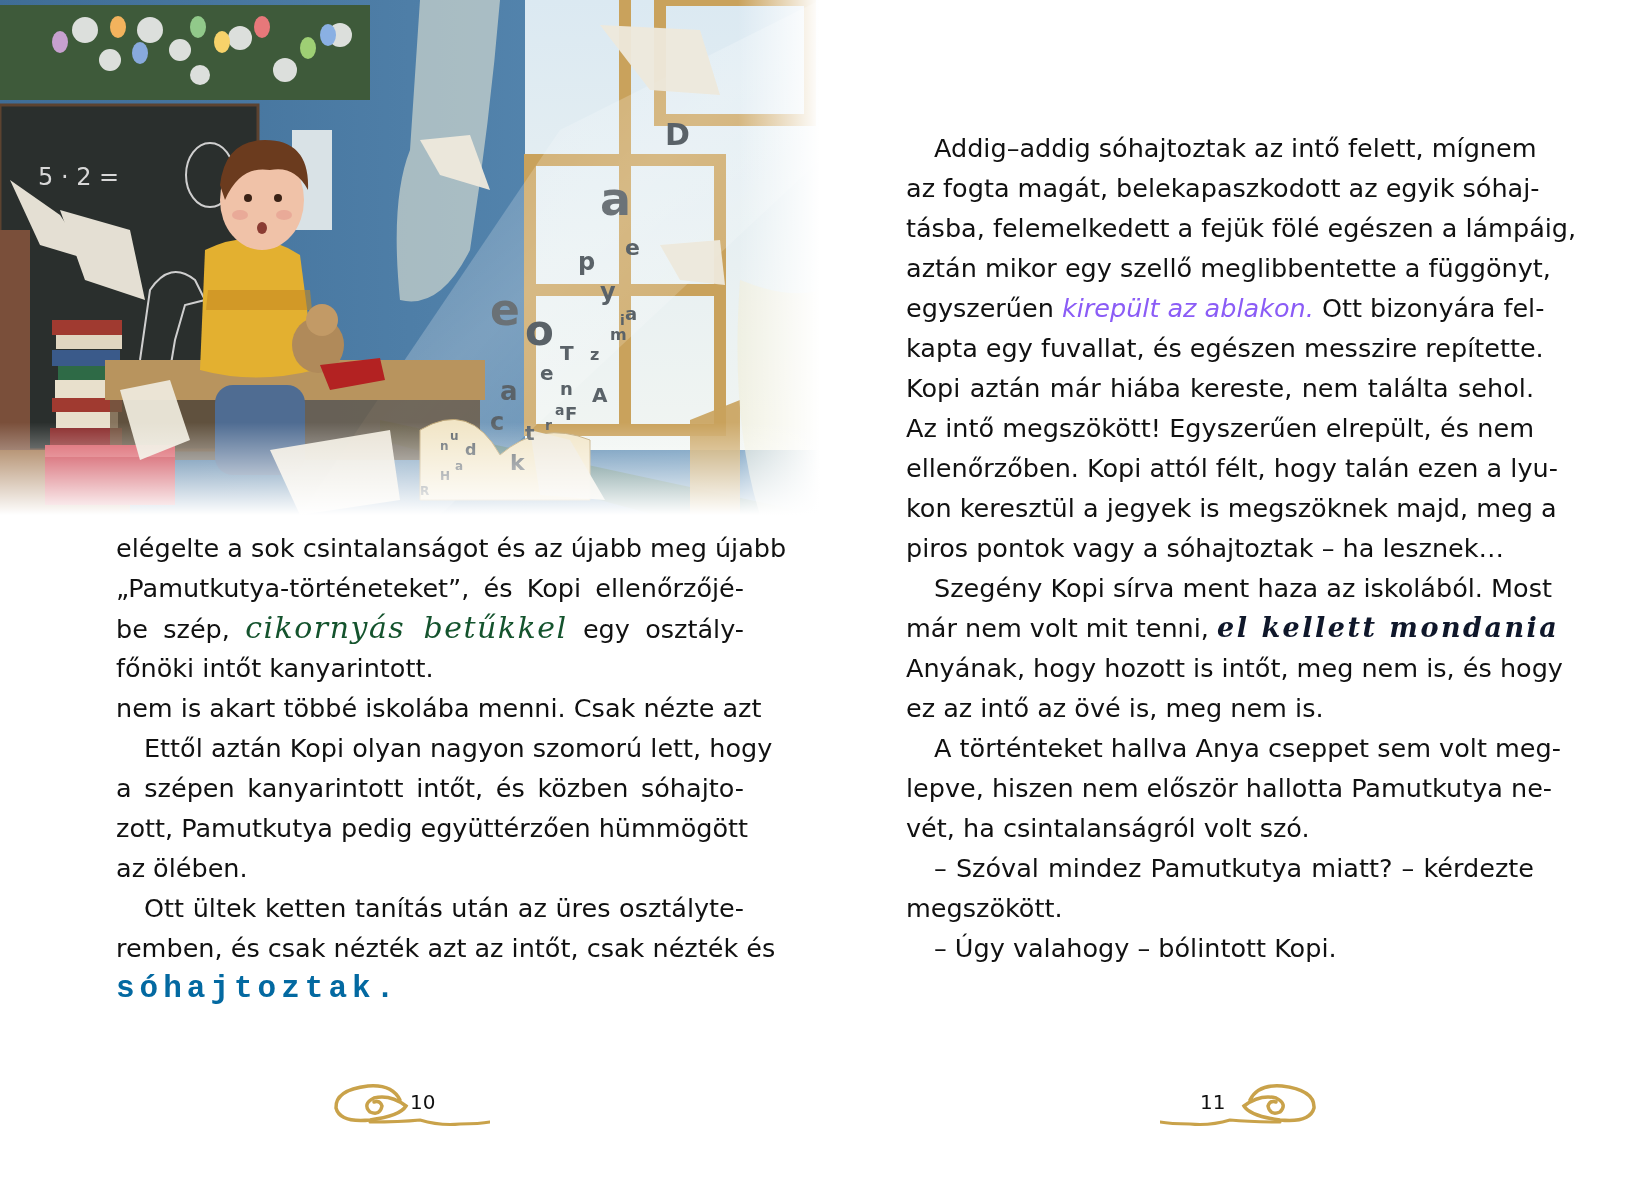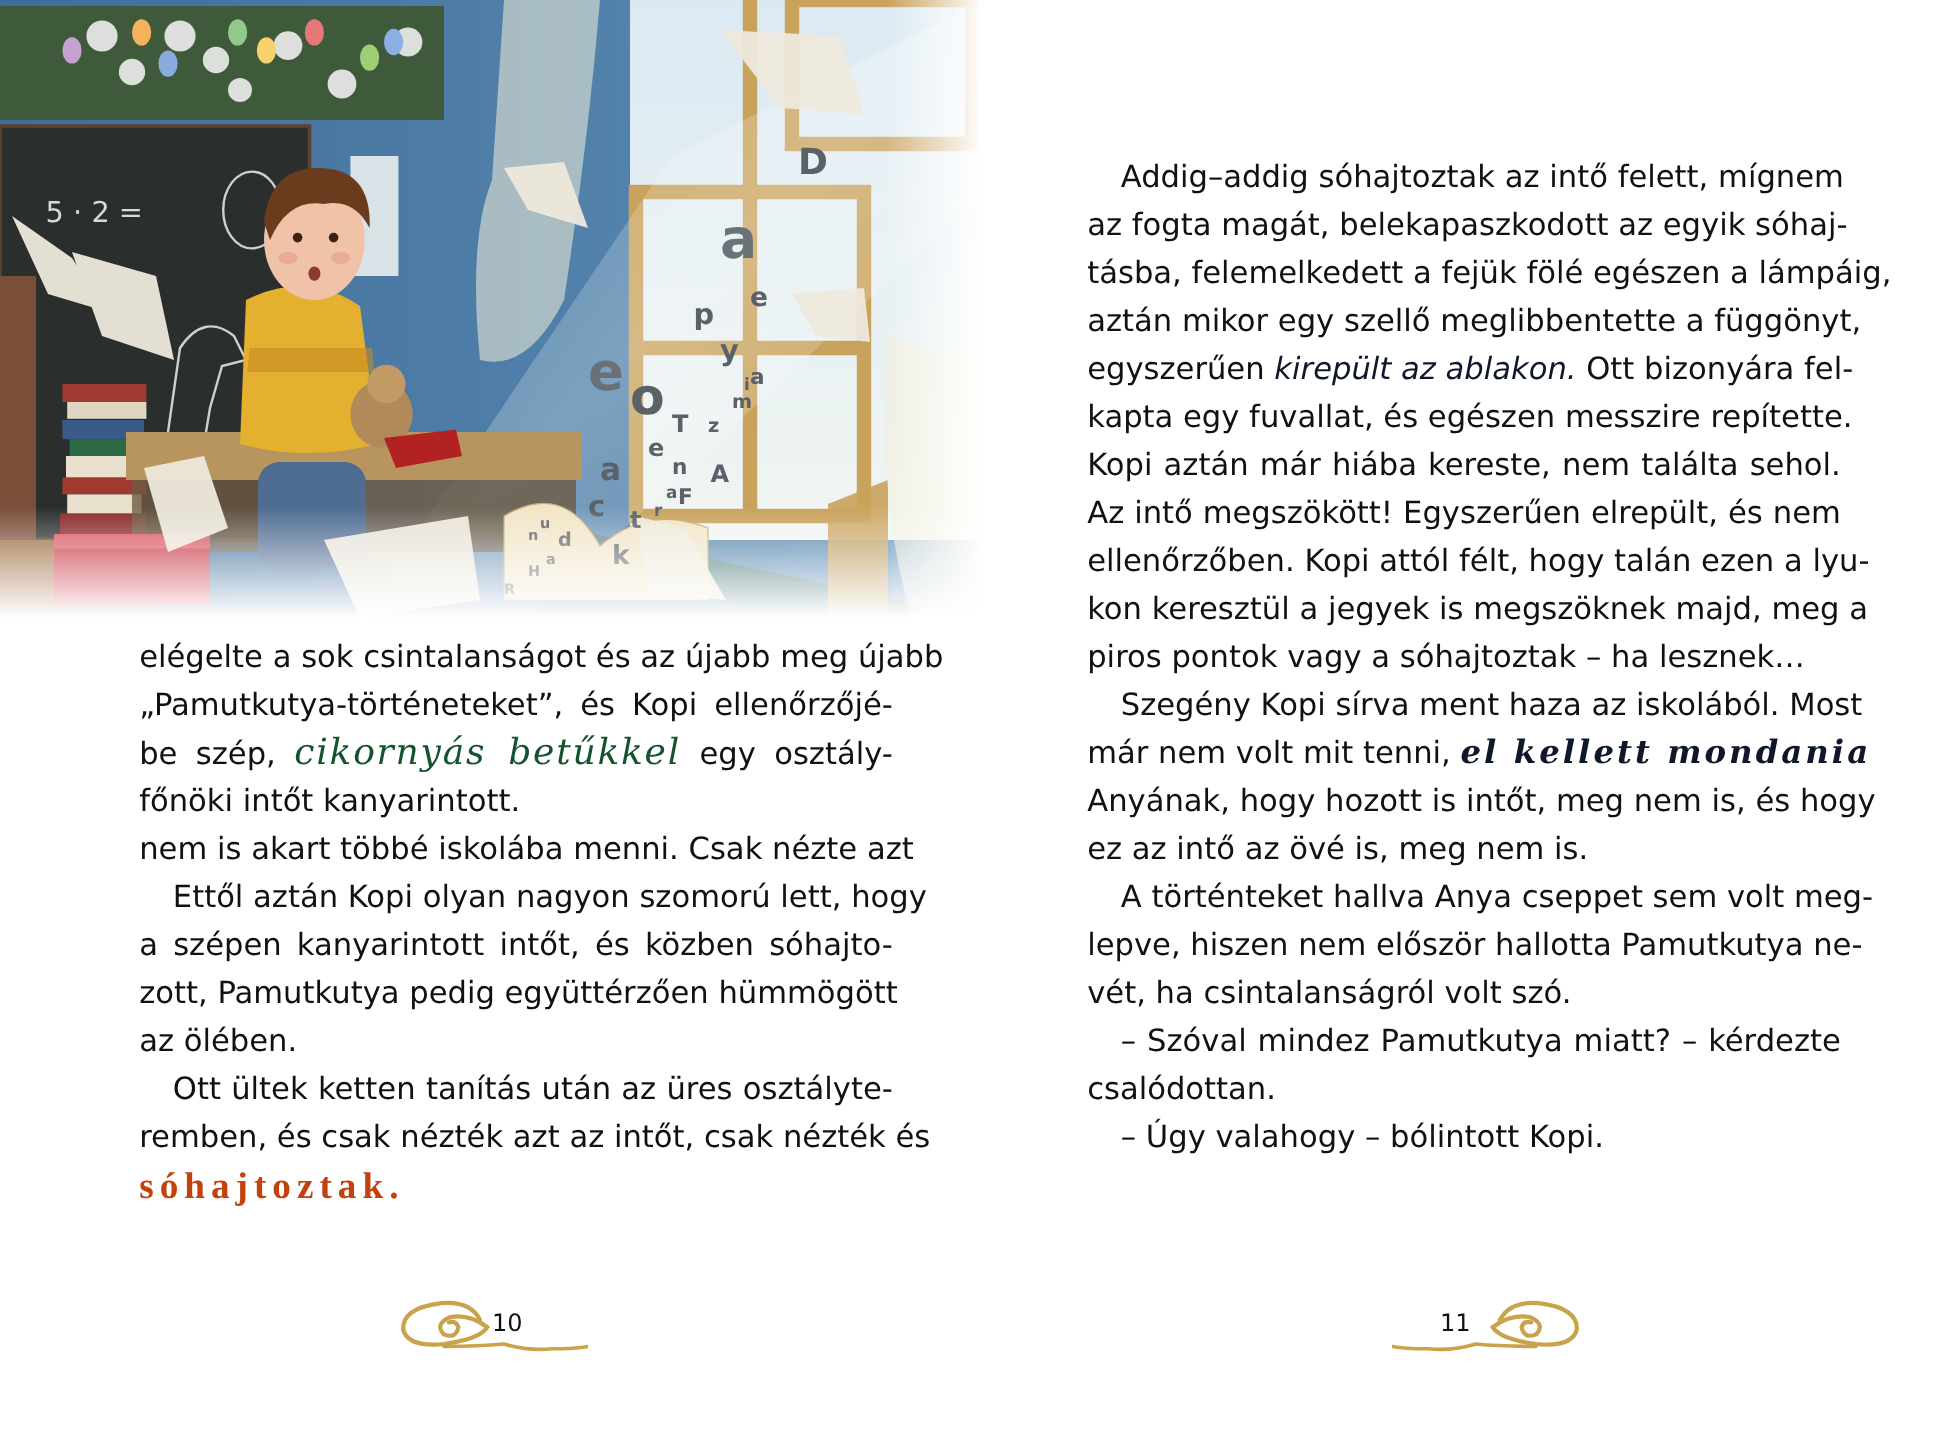--- a/index.html
+++ b/index.html
@@ -18,23 +18,23 @@
 
     
     .text-block { position: absolute; font-size: 25.5px; line-height: 40px; text-align: justify; }
     .text-left { left: 116px; top: 528px; width: 628px; }
     .text-right { left: 906px; top: 128px; width: 628px; }
     .line { display: block; white-space: nowrap; text-align-last: justify; text-align: justify; height: 40px; }
     .line.last { text-align-last: left; }
     .indent { padding-left: 28px; }
 
     .fancy-script { font-family: "DejaVu Serif", serif; font-style: italic; color: #14532d; font-size: 30px; letter-spacing: 1.5px; }
-    .fancy-orange { font-style: italic; color: #0f172a; }
+    .fancy-orange { font-style: italic; color: #8b5cf6; }
     .fancy-brown { font-family: "DejaVu Serif", serif; font-style: italic; font-weight: bold; color: #0f172a; font-size: 27px; letter-spacing: 2.5px; }
-    .fancy-yellow { font-family: Liberation Serif, serif; font-weight: bold; color: #c2410c; font-size: 31px; letter-spacing: 5px; }
+    .fancy-yellow { font-family: Liberation Mono, monospace; font-weight: bold; color: #0369a1; font-size: 31px; letter-spacing: 5px; }
 
     
     .footer { position: absolute; top: 1078px; height: 60px; }
     .footer-left { left: 330px; width: 160px; }
     .footer-right { left: 1160px; width: 160px; }
     .page-number { position: absolute; top: 12px; font-size: 20px; font-family: "DejaVu Sans", sans-serif; color: #111; }
     .footer-left .page-number { left: 80px; }
     .footer-right .page-number { left: 40px; }
     .ornament { position: absolute; top: 0; left: 0; }
   </style>
@@ -232,21 +232,21 @@
     <span class="line"><span>kon keresztül a jegyek is megszöknek majd, meg a</span></span>
     <span class="line last"><span>piros pontok vagy a sóhajtoztak – ha lesznek…</span></span>
     <span class="line indent"><span>Szegény Kopi sírva ment haza az iskolából. Most</span></span>
     <span class="line"><span>már nem volt mit tenni, </span><span class="fancy-brown">el kellett mondania</span></span>
     <span class="line"><span>Anyának, hogy hozott is intőt, meg nem is, és hogy</span></span>
     <span class="line last"><span>ez az intő az övé is, meg nem is.</span></span>
     <span class="line indent"><span>A történteket hallva Anya cseppet sem volt meg-</span></span>
     <span class="line"><span>lepve, hiszen nem először hallotta Pamutkutya ne-</span></span>
     <span class="line last"><span>vét, ha csintalanságról volt szó.</span></span>
     <span class="line indent"><span>– Szóval mindez Pamutkutya miatt? – kérdezte</span></span>
-    <span class="line last"><span>csalódottan.</span></span>
+    <span class="line last"><span>megszökött.</span></span>
     <span class="line last indent"><span>– Úgy valahogy – bólintott Kopi.</span></span>
   </div>
 
 <div class="footer footer-right">
   <svg class="ornament" width="160" height="60" viewBox="0 0 160 60" style="transform: scaleX(-1);">
     <path d="M70 22 Q62 6 38 8 Q5 12 6 30 Q10 45 40 42 Q70 38 76 28 Q60 16 44 20 Q32 26 40 34 Q50 38 52 28 Q50 22 44 24" fill="none" stroke="#c9a24a" stroke-width="3.5" stroke-linecap="round"></path>
     <path d="M40 44 Q70 44 90 42 Q110 48 130 46 Q150 46 160 44" fill="none" stroke="#c9a24a" stroke-width="3" stroke-linecap="round"></path>
   </svg>
   <span class="page-number">11</span>
 </div>

